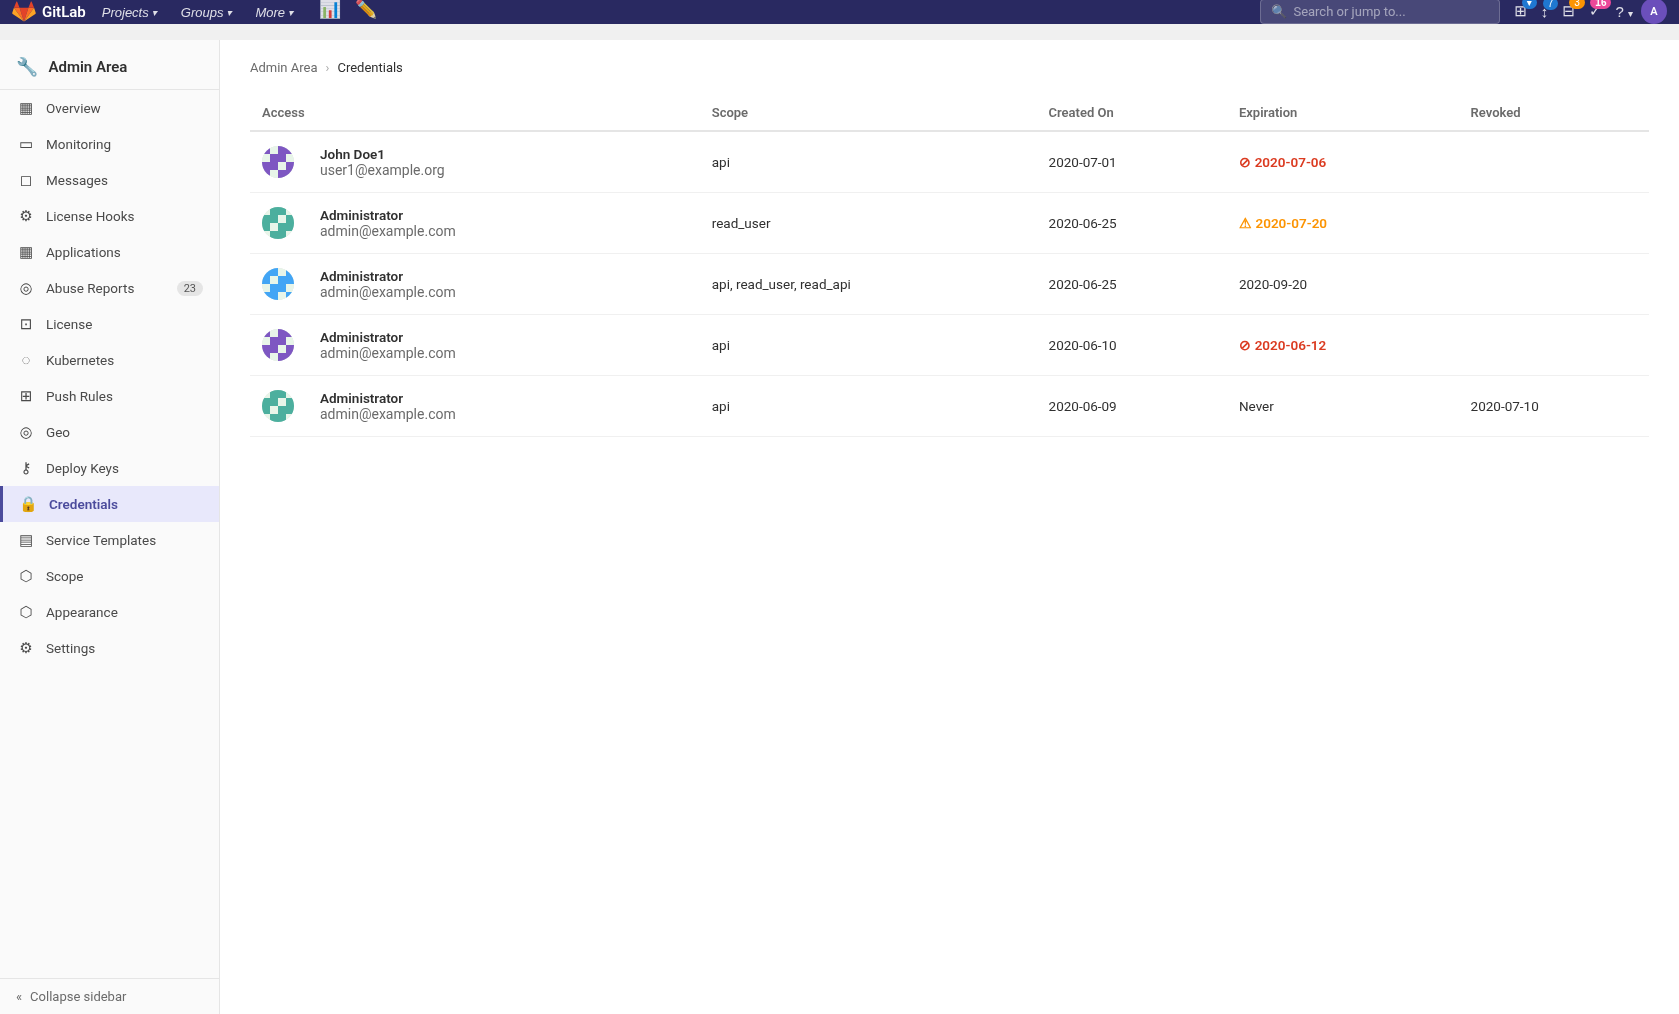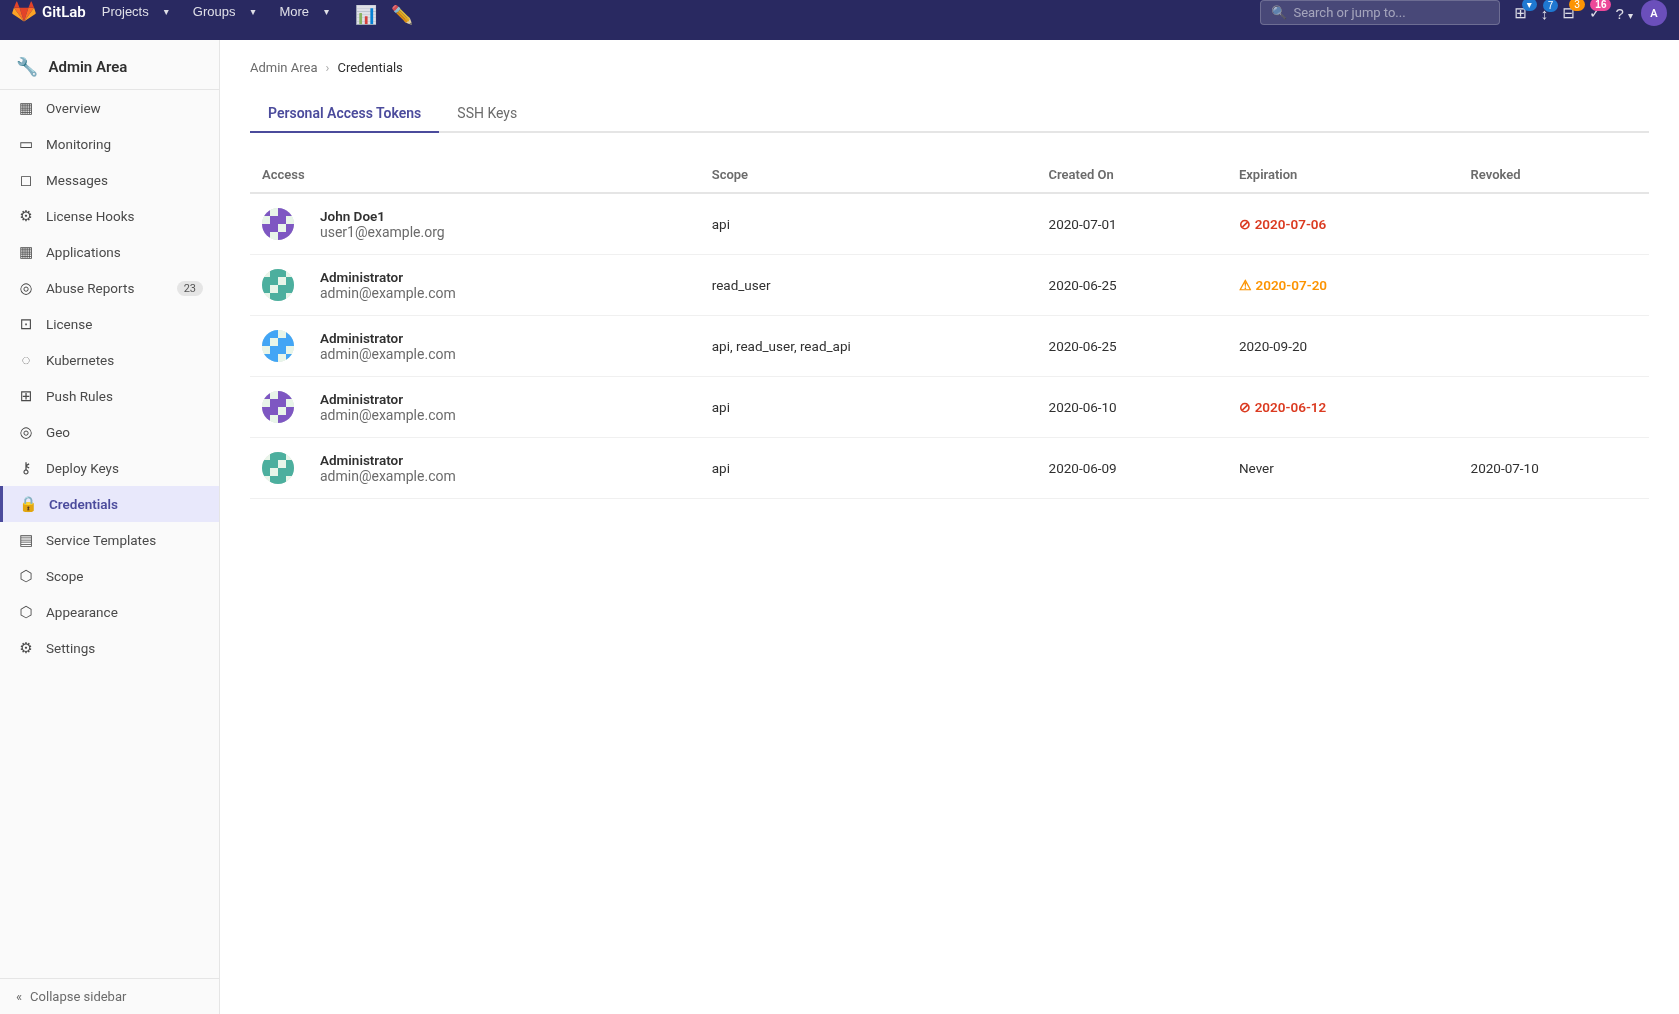--- a/index.html
+++ b/index.html
@@ -1,36 +1,36 @@
 <!DOCTYPE html>
 <html><head>
   <meta charset="utf-8">
   <style>
     * { box-sizing: border-box; margin: 0; padding: 0; }
     body { font-family: -apple-system, BlinkMacSystemFont, 'Segoe UI', Roboto, sans-serif; font-size: 14px; background: #f0f0f0; color: #303030; }
 
     
     .top-nav {
       background: #292961;
-      height: 40px;
+      height: 24px;
       display: flex;
-      align-items: flex-start;
+      align-items: flex-end;
       padding: 0 12px;
       gap: 8px;
       position: fixed;
       top: 0; left: 0; right: 0;
       z-index: 100;
     }
     .top-nav .brand {
       display: flex; align-items: center; gap: 6px; color: white; font-weight: 600; font-size: 15px; text-decoration: none;
     }
     .top-nav .brand svg { width: 24px; height: 24px; }
     .nav-link {
-      color: rgba(255,255,255,0.85); font-size: 13px; padding: 4px 8px; cursor: pointer; display: flex; align-items: center; gap: 15px;
-      background: none; border: none;
+      color: rgba(255,255,255,0.85); font-size: 13px; padding: 4px 8px; cursor: pointer; display: flex; align-items: center; gap: 3px;
+      background: none; border: none; font-style: italic;
     }
     .nav-spacer { flex: 1; }
     .search-bar {
       background: rgba(255,255,255,0.15); border: 1px solid rgba(255,255,255,0.2); border-radius: 4px;
       padding: 4px 10px; color: rgba(255,255,255,0.7); width: 240px; font-size: 13px; display: flex; align-items: center; gap: 6px;
     }
     .top-icon-btn {
       color: rgba(255,255,255,0.85); background: none; border: none; cursor: pointer; padding: 4px 6px; font-size: 15px; position: relative;
     }
     .badge {
@@ -285,28 +285,20 @@
   </aside>
 
   <main class="main-content">
 
     <div class="breadcrumb">
       <a>Admin Area</a>
       <span class="breadcrumb-sep">›</span>
       <span class="breadcrumb-current">Credentials</span>
     </div>
 
-    <div class="tabs">
-      <div class="tab active">
-        <span>Personal Access Tokens</span>
-      </div>
-      <div class="tab">
-        <span>SSH Keys</span>
-      </div>
-    </div>
 
     <table class="creds-table">
       <thead>
         <tr>
           <th><span>Access</span></th>
           <th><span>Scope</span></th>
           <th><span>Created On</span></th>
           <th><span>Expiration</span></th>
           <th><span>Revoked</span></th>
         </tr>

